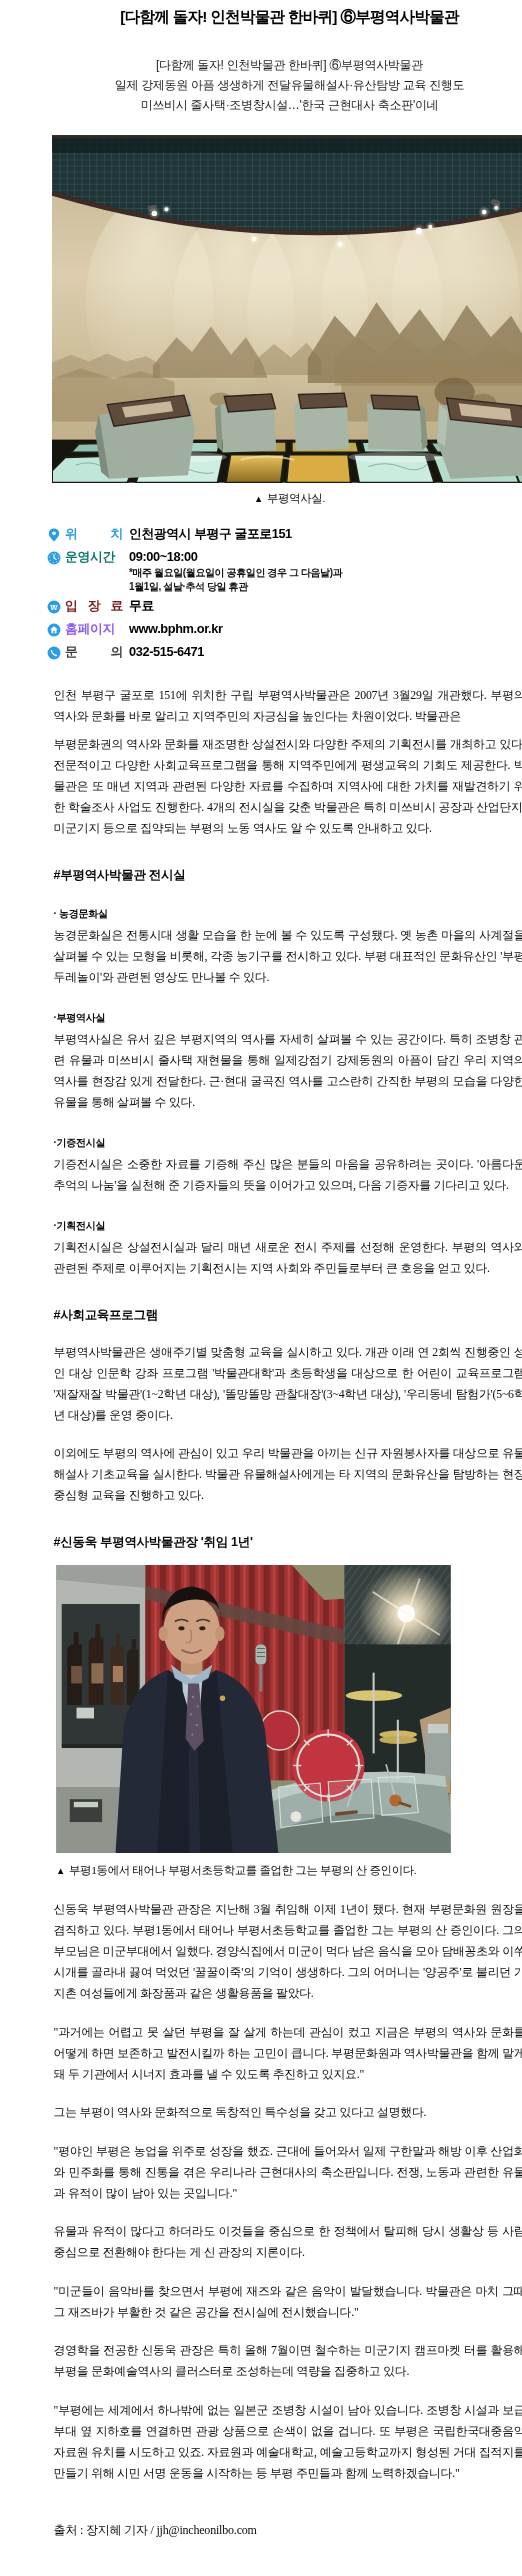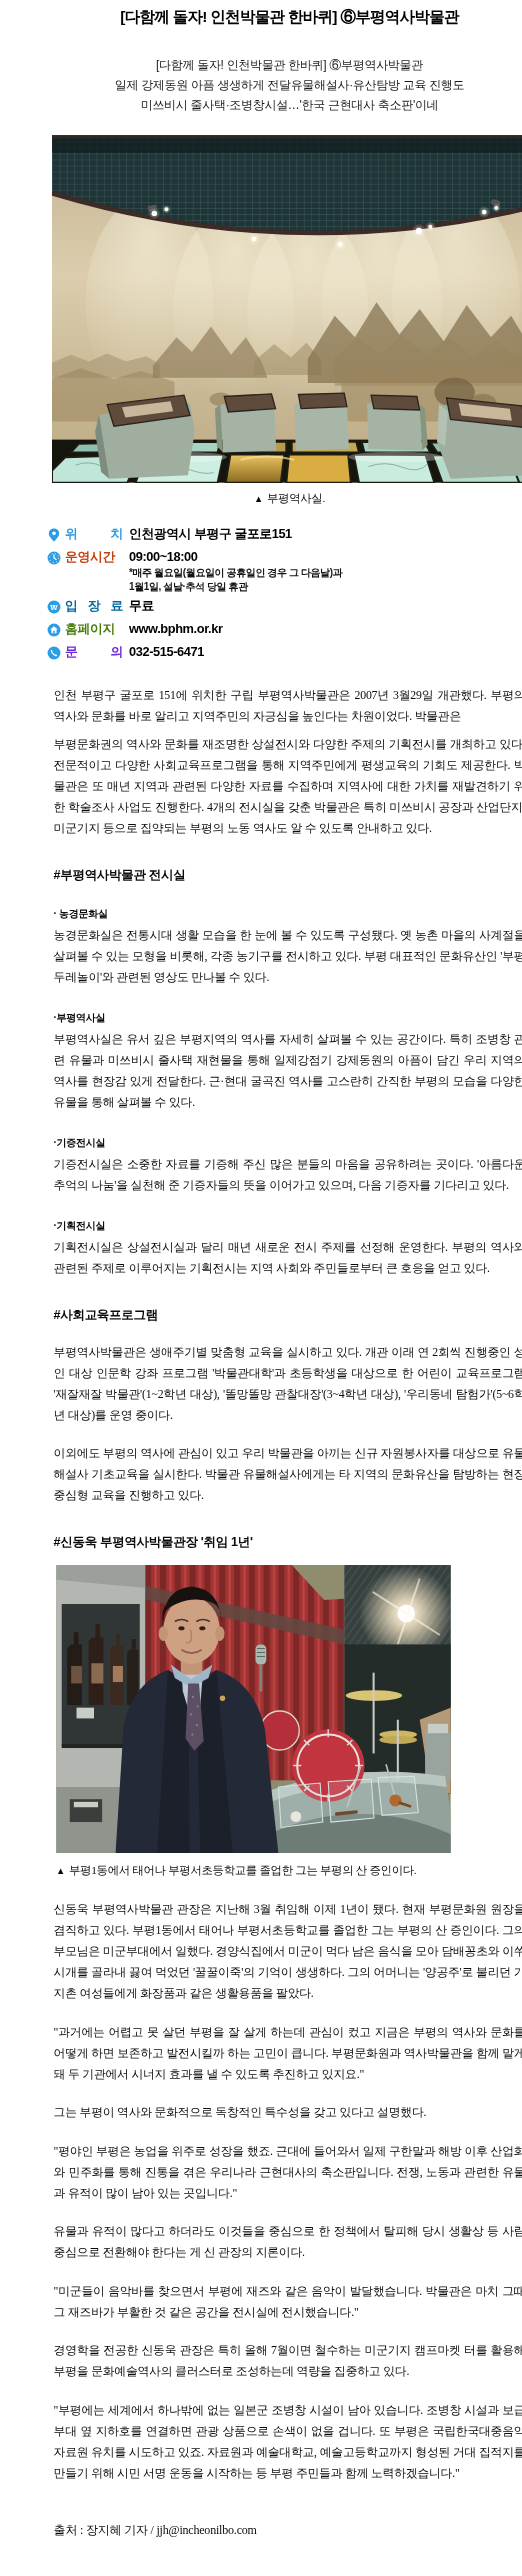--- a/index.html
+++ b/index.html
@@ -193,57 +193,57 @@
       <span class="info-value">인천광역시 부평구 굴포로151</span>
     </div>
     <div class="info-row" style="margin-bottom:1.3px">
       <span class="info-icon">
         <svg width="14" height="14" viewBox="0 0 20 20">
             <circle cx="10" cy="10" r="9.2" fill="#2a9de4"></circle>
             <circle cx="10" cy="10" r="6.4" fill="none" stroke="#fff" stroke-width="1.4" stroke-dasharray="1.5 3.6"></circle>
             <path d="M10 5.6 V10 L13 12" stroke="#fff" stroke-width="1.8" fill="none" stroke-linecap="round"></path>
           </svg>
       </span>
-      <span class="info-label" style="color:#c2410c">운영시간</span>
+      <span class="info-label" style="color:#0f766e">운영시간</span>
       <span class="info-value">09:00~18:00</span>
     </div>
     <div class="info-notes">
       <div>*매주 월요일(월요일이 공휴일인 경우 그 다음날)과</div>
       <div>1월1일, 설날·추석 당일 휴관</div>
     </div>
     <div class="info-row">
       <span class="info-icon">
         <svg width="14" height="14" viewBox="0 0 20 20">
             <circle cx="10" cy="10" r="9.2" fill="#2a9de4"></circle>
             <text x="10" y="14" font-family="Liberation Sans, sans-serif" font-size="10.5" font-weight="bold" fill="#fff" text-anchor="middle">W</text>
             <path d="M5.2 8.2 H14.8" stroke="#fff" stroke-width="1"></path>
           </svg>
       </span>
-      <span class="info-label" style="color:#0369a1">입 장 료</span>
+      <span class="info-label" style="color:#7f1d1d">입 장 료</span>
       <span class="info-value">무료</span>
     </div>
     <div class="info-row">
       <span class="info-icon">
         <svg width="14" height="14" viewBox="0 0 20 20">
             <circle cx="10" cy="10" r="9.2" fill="#2a9de4"></circle>
             <path d="M10 4.6 L4.6 9.4 H6.4 V14.6 H13.6 V9.4 H15.4 Z" fill="#fff"></path>
             <rect x="8.9" y="11" width="2.2" height="3.6" fill="#2a9de4"></rect>
           </svg>
       </span>
-      <span class="info-label" style="color:#4d7c0f">홈페이지</span>
+      <span class="info-label" style="color:#8b5cf6">홈페이지</span>
       <span class="info-value">www.bphm.or.kr</span>
     </div>
     <div class="info-row">
       <span class="info-icon">
         <svg width="14" height="14" viewBox="0 0 20 20">
             <circle cx="10" cy="10" r="9.2" fill="#2a9de4"></circle>
             <path d="M6.2 5.2 C5.4 6 5.1 7.2 5.8 8.6 C6.8 10.7 9.3 13.2 11.4 14.2 C12.8 14.9 14 14.6 14.8 13.8 L12.9 11.9 L11.5 12.6 L7.4 8.5 L8.1 7.1 Z" fill="#fff"></path>
           </svg>
       </span>
-      <span class="info-label" style="color:#6d28d9">문 의</span>
+      <span class="info-label" style="color:#404040">문 의</span>
       <span class="info-value">032-515-6471</span>
     </div>
   </div>
 
   <p class="bp" style="margin-top:24px;margin-bottom:6.7px">인천 부평구 굴포로 151에 위치한 구립 부평역사박물관은 2007년 3월29일 개관했다. 부평의 역사와 문화를 바로 알리고 지역주민의 자긍심을 높인다는 차원이었다. 박물관은</p>
   <p class="bp">부평문화권의 역사와 문화를 재조명한 상설전시와 다양한 주제의 기획전시를 개최하고 있다. 전문적이고 다양한 사회교육프로그램을 통해 지역주민에게 평생교육의 기회도 제공한다. 박물관은 또 매년 지역과 관련된 다양한 자료를 수집하며 지역사에 대한 가치를 재발견하기 위한 학술조사 사업도 진행한다. 4개의 전시실을 갖춘 박물관은 특히 미쓰비시 공장과 산업단지, 미군기지 등으로 집약되는 부평의 노동 역사도 알 수 있도록 안내하고 있다.</p>
 
   <div class="section-h">#부평역사박물관 전시실</div>
 
   <div class="room-h">· 농경문화실</div>

